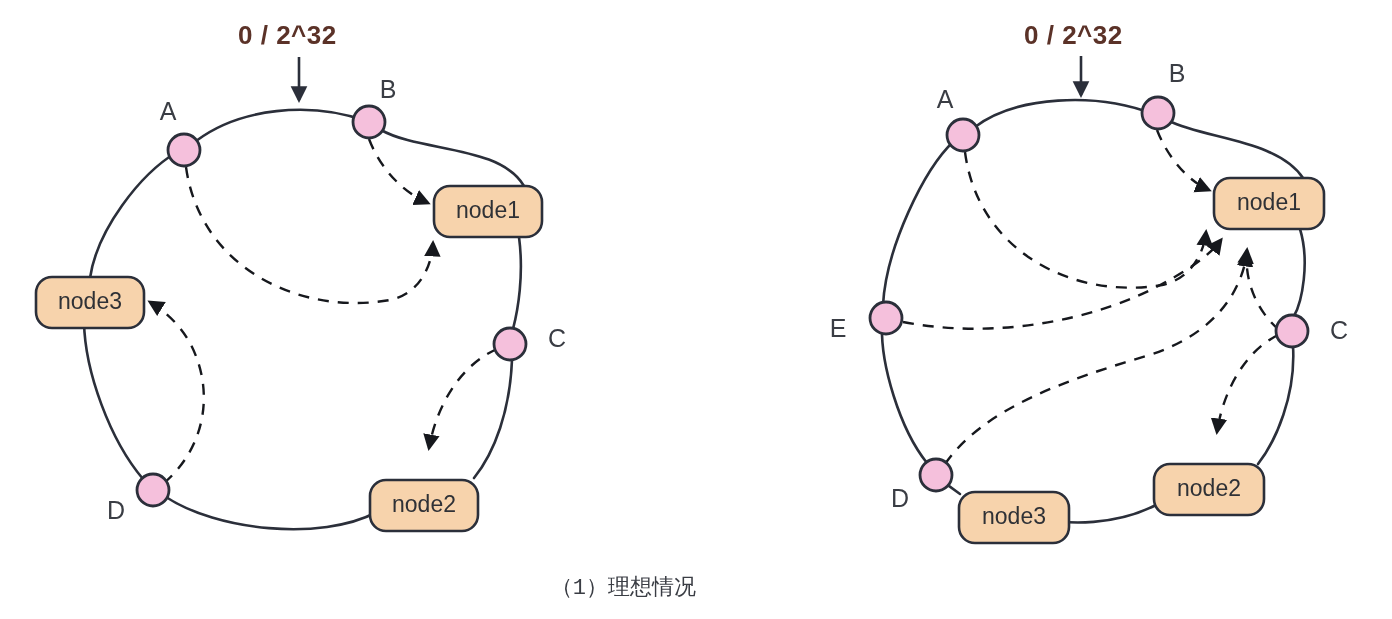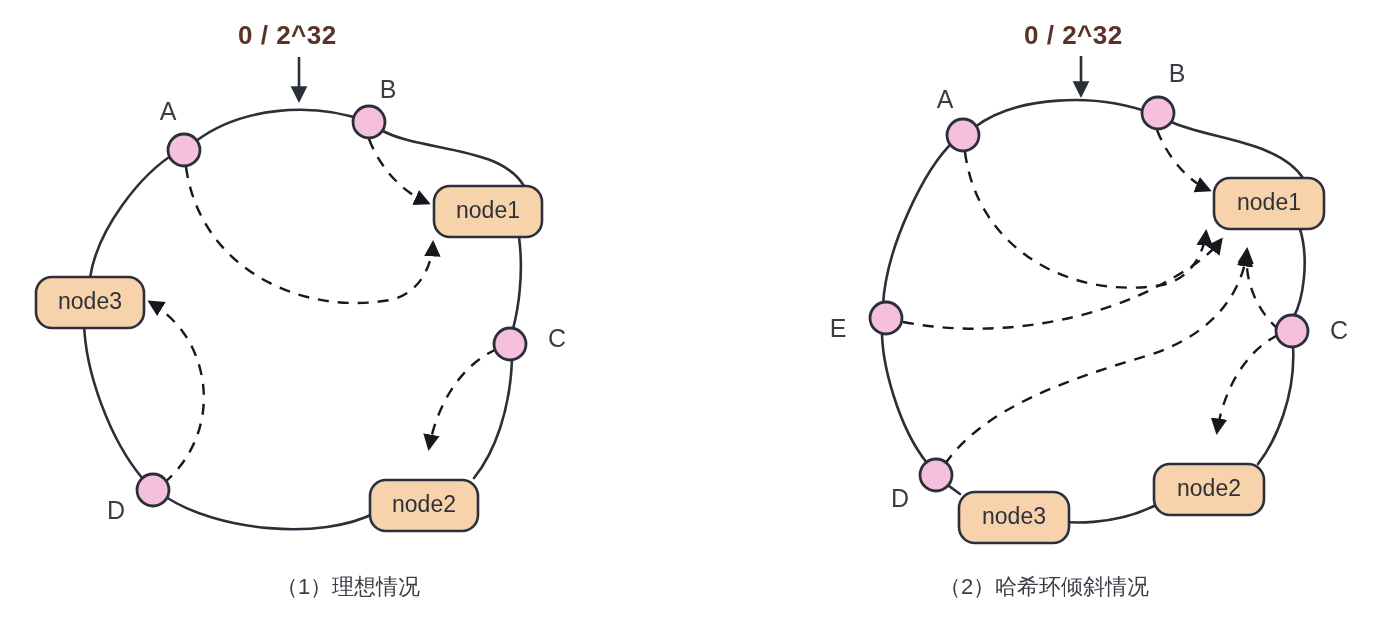--- a/index.html
+++ b/index.html
@@ -85,22 +85,22 @@
     font-size: 26px;
     font-weight: bold;
     color: #5b3228;
     white-space: nowrap;
     letter-spacing: 0.5px;
   }
   .caption {
     position: absolute;
     width: 696px;
     left: 0;
-    text-align: center;
-    font-family: Liberation Sans, sans-serif;
+    text-align: right;
+    font-family: Liberation Mono, monospace;
     font-size: 22px;
     color: #3a3d44;
     white-space: nowrap;
   }
 </style>
 </head>
 <body>
 
 <div id="stage">
 
@@ -260,16 +260,15 @@
       <g>
         <circle class="vnode-circle" cx="240" cy="475" r="16"></circle>
         <text class="vnode-label" x="204" y="500">D</text>
       </g>
       <g>
         <circle class="vnode-circle" cx="190" cy="318" r="16"></circle>
         <text class="vnode-label" x="142" y="330">E</text>
       </g>
     </svg>
 
-    <div class="caption" style="top:572px;">（2）哈希环倾斜情况</div>
   </div>
 
 </div>
 
 </body></html>

